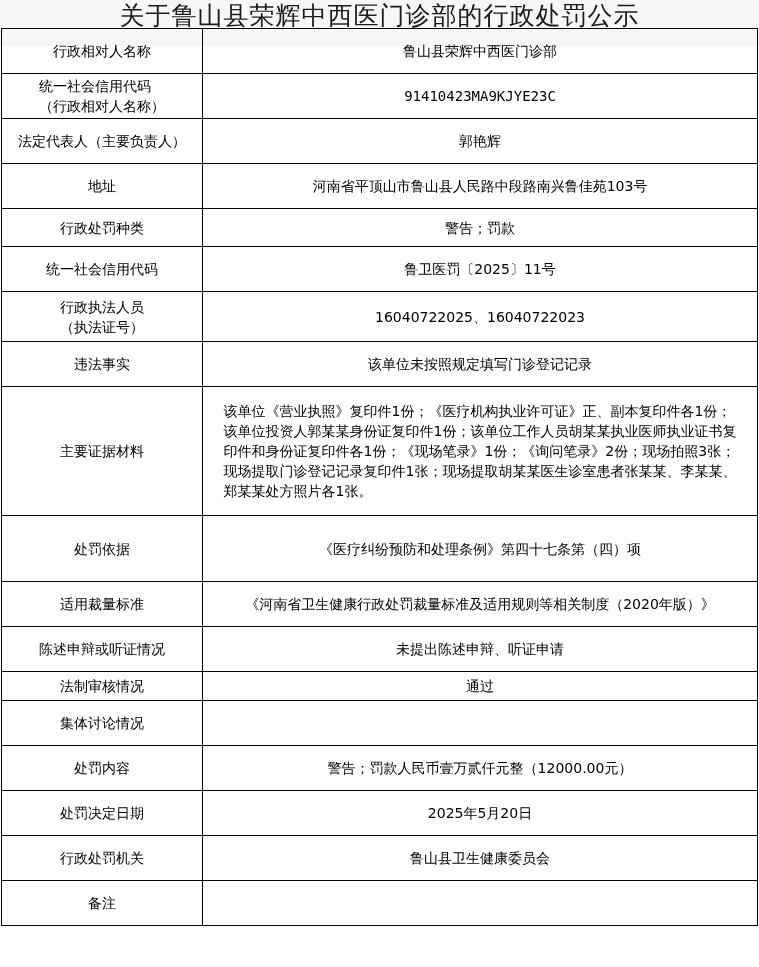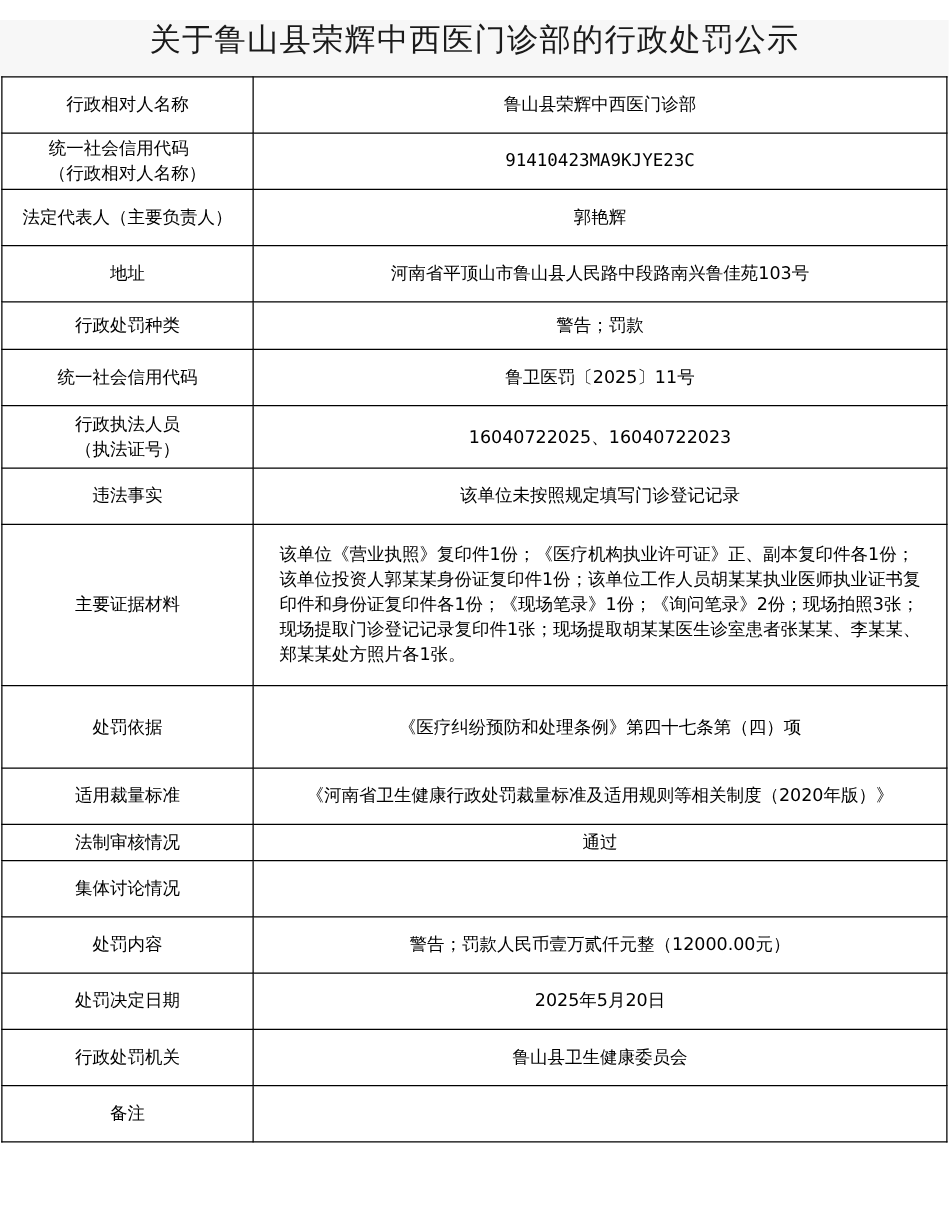--- a/index.html
+++ b/index.html
@@ -1,21 +1,21 @@
 <!DOCTYPE html>
 <html><head>
 <meta charset="utf-8">
 <style>
   html, body { margin: 0; padding: 0; background: #ffffff; }
   body { width: 759px; height: 967px; position: relative; overflow: hidden;
          font-family: "DejaVu Sans", "Liberation Sans", sans-serif; color: #000; }
-  .title-bar { position: absolute; left: 0; top: 16px; width: 759px; height: 46px;
+  .title-bar { position: absolute; left: 0; top: 0; width: 759px; height: 46px;
          background: #f7f7f7; display: flex; align-items: center; justify-content: center; }
   .title { font-size: 25px; letter-spacing: 1px; color: #1a1a1a; font-weight: normal; margin-top: 2px; }
-  table.grid { position: absolute; left: 1px; top: 61px; width: 757px;
+  table.grid { position: absolute; left: 1px; top: 28px; width: 757px;
          border-collapse: collapse; table-layout: fixed; }
   table.grid td { border: 1.5px solid #000; text-align: center; vertical-align: middle;
          font-size: 14px; line-height: 18px; padding: 0 4px; box-sizing: border-box; }
   td.label { width: 201px; }
   td.value { }
   .mono { font-family: "DejaVu Sans Mono", "Liberation Mono", monospace; font-size: 13px; }
   .block { display: inline-block; text-align: left; line-height: 20px; }
 </style>
 </head>
 <body>
@@ -81,20 +81,24 @@
       </td>
     </tr>
     <tr style="height:66px">
       <td class="label">处罚依据</td>
       <td class="value">《医疗纠纷预防和处理条例》第四十七条第（四）项</td>
     </tr>
     <tr style="height:45px">
       <td class="label">适用裁量标准</td>
       <td class="value">《河南省卫生健康行政处罚裁量标准及适用规则等相关制度（2020年版）》</td>
     </tr>
+    <tr style="height:45px">
+      <td class="label">陈述申辩或听证情况</td>
+      <td class="value">未提出陈述申辩、听证申请</td>
+    </tr>
     <tr style="height:29px">
       <td class="label">法制审核情况</td>
       <td class="value">通过</td>
     </tr>
     <tr style="height:45px">
       <td class="label">集体讨论情况</td>
       <td class="value"></td>
     </tr>
     <tr style="height:45px">
       <td class="label">处罚内容</td>

